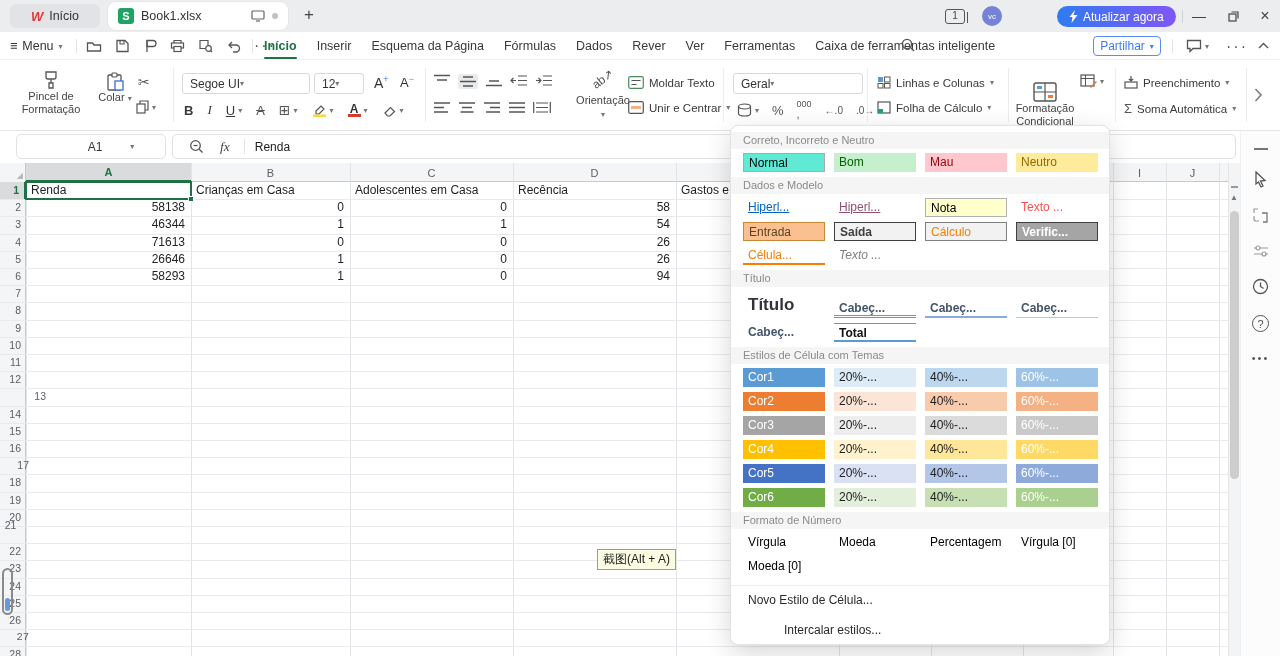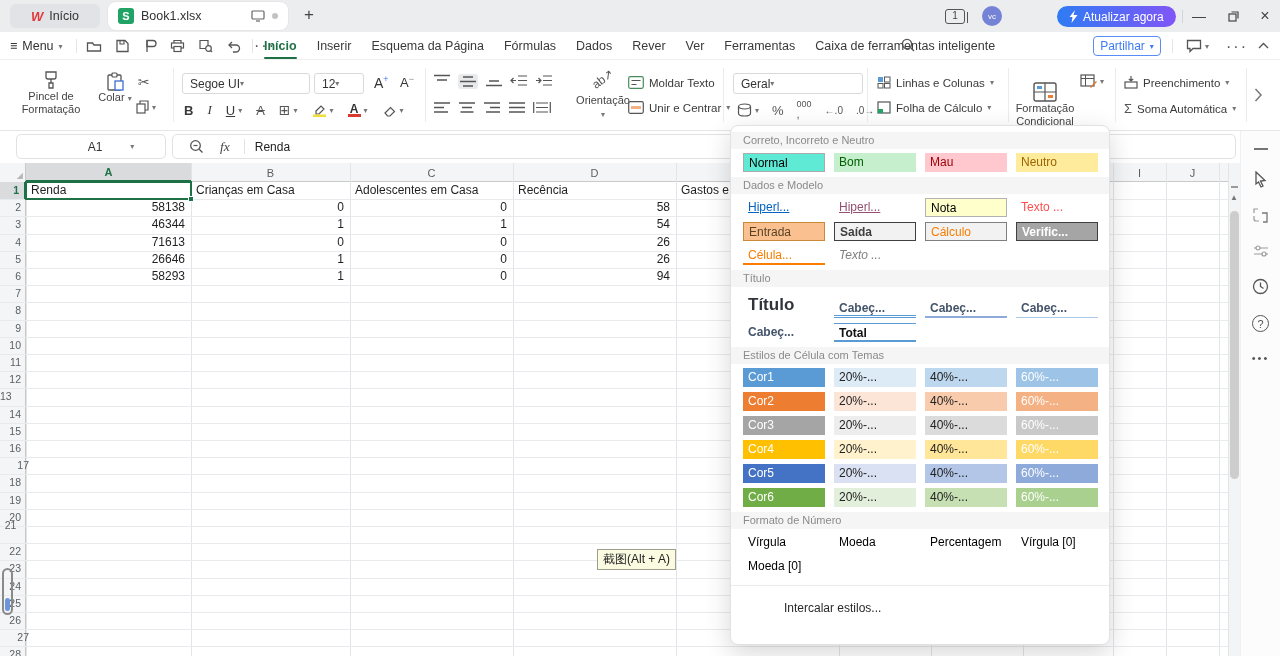--- a/index.html
+++ b/index.html
@@ -501,35 +501,35 @@
       <div style="left: 0px; top: 53.4px; width: 26px; height: 17.2px; position: absolute; font-size: 10.5px; text-align: right; padding-right: 5px; line-height: 17.2px; color: rgb(90, 94, 99);">3</div>
       <div style="left: 0px; top: 70.6px; width: 26px; height: 17.2px; position: absolute; font-size: 10.5px; text-align: right; padding-right: 5px; line-height: 17.2px; color: rgb(90, 94, 99);">4</div>
       <div style="left: 0px; top: 87.8px; width: 26px; height: 17.2px; position: absolute; font-size: 10.5px; text-align: right; padding-right: 5px; line-height: 17.2px; color: rgb(90, 94, 99);">5</div>
       <div style="left: 0px; top: 105px; width: 26px; height: 17.2px; position: absolute; font-size: 10.5px; text-align: right; padding-right: 5px; line-height: 17.2px; color: rgb(90, 94, 99);">6</div>
       <div style="left: 0px; top: 122.2px; width: 26px; height: 17.2px; position: absolute; font-size: 10.5px; text-align: right; padding-right: 5px; line-height: 17.2px; color: rgb(90, 94, 99);">7</div>
       <div style="left: 0px; top: 139.4px; width: 26px; height: 17.2px; position: absolute; font-size: 10.5px; text-align: right; padding-right: 5px; line-height: 17.2px; color: rgb(90, 94, 99);">8</div>
       <div style="left: 0px; top: 156.6px; width: 26px; height: 17.2px; position: absolute; font-size: 10.5px; text-align: right; padding-right: 5px; line-height: 17.2px; color: rgb(90, 94, 99);">9</div>
       <div style="left: 0px; top: 173.8px; width: 26px; height: 17.2px; position: absolute; font-size: 10.5px; text-align: right; padding-right: 5px; line-height: 17.2px; color: rgb(90, 94, 99);">10</div>
       <div style="left: 0px; top: 191px; width: 26px; height: 17.2px; position: absolute; font-size: 10.5px; text-align: right; padding-right: 5px; line-height: 17.2px; color: rgb(90, 94, 99);">11</div>
       <div style="left: 0px; top: 208.2px; width: 26px; height: 17.2px; position: absolute; font-size: 10.5px; text-align: right; padding-right: 5px; line-height: 17.2px; color: rgb(90, 94, 99);">12</div>
-      <div style="left: 0px; top: 225.4px; width: 46px; height: 17.2px; position: absolute; font-size: 10.5px; line-height: 17.2px; color: rgb(90, 94, 99);">13</div>
+      <div style="left: 0px; top: 225.4px; width: 46px; height: 17.2px; position: absolute; font-size: 10.5px; text-align: right; line-height: 17.2px; color: rgb(90, 94, 99);">13</div>
       <div style="left: 0px; top: 242.6px; width: 26px; height: 17.2px; position: absolute; font-size: 10.5px; text-align: right; padding-right: 5px; line-height: 17.2px; color: rgb(90, 94, 99);">14</div>
       <div style="left: 0px; top: 259.8px; width: 26px; height: 17.2px; position: absolute; font-size: 10.5px; text-align: right; padding-right: 5px; line-height: 17.2px; color: rgb(90, 94, 99);">15</div>
       <div style="left: 0px; top: 277px; width: 26px; height: 17.2px; position: absolute; font-size: 10.5px; text-align: right; padding-right: 5px; line-height: 17.2px; color: rgb(90, 94, 99);">16</div>
       <div style="left: 0px; top: 294.2px; width: 34px; height: 17.2px; position: absolute; font-size: 10.5px; text-align: right; padding-right: 5px; line-height: 17.2px; color: rgb(90, 94, 99);">17</div>
       <div style="left: 0px; top: 311.4px; width: 26px; height: 17.2px; position: absolute; font-size: 10.5px; text-align: right; padding-right: 5px; line-height: 17.2px; color: rgb(90, 94, 99);">18</div>
       <div style="left: 0px; top: 328.6px; width: 26px; height: 17.2px; position: absolute; font-size: 10.5px; text-align: right; padding-right: 5px; line-height: 17.2px; color: rgb(90, 94, 99);">19</div>
       <div style="left: 0px; top: 345.8px; width: 26px; height: 17.2px; position: absolute; font-size: 10.5px; text-align: right; padding-right: 5px; line-height: 17.2px; color: rgb(90, 94, 99);">20</div>
       <div style="left: 0px; top: 354px; width: 26px; height: 17.2px; position: absolute; font-size: 10.5px; text-align: center; padding-right: 5px; line-height: 17.2px; color: rgb(90, 94, 99);">21</div>
       <div style="left: 0px; top: 380.2px; width: 26px; height: 17.2px; position: absolute; font-size: 10.5px; text-align: right; padding-right: 5px; line-height: 17.2px; color: rgb(90, 94, 99);">22</div>
       <div style="left: 0px; top: 397.4px; width: 26px; height: 17.2px; position: absolute; font-size: 10.5px; text-align: right; padding-right: 5px; line-height: 17.2px; color: rgb(90, 94, 99);">23</div>
       <div style="left: 0px; top: 414.6px; width: 26px; height: 17.2px; position: absolute; font-size: 10.5px; text-align: right; padding-right: 5px; line-height: 17.2px; color: rgb(90, 94, 99);">24</div>
       <div style="left: 0px; top: 431.8px; width: 26px; height: 17.2px; position: absolute; font-size: 10.5px; text-align: right; padding-right: 5px; line-height: 17.2px; color: rgb(90, 94, 99);">25</div>
       <div style="left: 0px; top: 449px; width: 26px; height: 17.2px; position: absolute; font-size: 10.5px; text-align: right; padding-right: 5px; line-height: 17.2px; color: rgb(90, 94, 99);">26</div>
-      <div style="left: 0px; top: 466.2px; width: 48px; height: 17.2px; position: absolute; font-size: 10.5px; text-align: right; padding-right: 19px; line-height: 17.2px; color: rgb(90, 94, 99);">27</div>
+      <div style="left: 0px; top: 466.2px; width: 48px; height: 17.2px; position: absolute; font-size: 10.5px; text-align: right; padding-right: 19px; line-height: 17.2px; color: rgb(90, 94, 99); font-family: Liberation Mono, monospace;">27</div>
       <div style="left: 0px; top: 483.4px; width: 26px; height: 17.2px; position: absolute; font-size: 10.5px; text-align: right; padding-right: 5px; line-height: 17.2px; color: rgb(90, 94, 99);">28</div>
       <div style="left: 31px; top: 19px; width: 195px; height: 17.2px; position: absolute; font-size: 12px; color: rgb(31, 31, 31); line-height: 17.2px; white-space: nowrap; overflow: hidden;">Renda</div>
       <div style="left: 196px; top: 19px; width: 189px; height: 17.2px; position: absolute; font-size: 12px; color: rgb(31, 31, 31); line-height: 17.2px; white-space: nowrap; overflow: hidden;">Crianças em Casa</div>
       <div style="left: 355px; top: 19px; width: 193px; height: 17.2px; position: absolute; font-size: 12px; color: rgb(31, 31, 31); line-height: 17.2px; white-space: nowrap; overflow: hidden;">Adolescentes em Casa</div>
       <div style="left: 518px; top: 19px; width: 193px; height: 17.2px; position: absolute; font-size: 12px; color: rgb(31, 31, 31); line-height: 17.2px; white-space: nowrap; overflow: hidden;">Recência</div>
       <div style="left: 681px; top: 19px; width: 193px; height: 17.2px; position: absolute; font-size: 12px; color: rgb(31, 31, 31); line-height: 17.2px; white-space: nowrap; overflow: hidden;">Gastos e</div>
       <div style="left: 26px; top: 36.2px; width: 159px; height: 17.2px; position: absolute; font-size: 12px; color: rgb(31, 31, 31); line-height: 17.2px; text-align: right;">58138</div>
       <div style="left: 191px; top: 36.2px; width: 153px; height: 17.2px; position: absolute; font-size: 12px; color: rgb(31, 31, 31); line-height: 17.2px; text-align: right;">0</div>
       <div style="left: 350px; top: 36.2px; width: 157px; height: 17.2px; position: absolute; font-size: 12px; color: rgb(31, 31, 31); line-height: 17.2px; text-align: right;">0</div>
       <div style="left: 513px; top: 36.2px; width: 157px; height: 17.2px; position: absolute; font-size: 12px; color: rgb(31, 31, 31); line-height: 17.2px; text-align: right;">58</div>
@@ -673,18 +673,19 @@
       <div class="prow">
         <div class="pitem">Vírgula</div>
         <div class="pitem">Moeda</div>
         <div class="pitem">Percentagem</div>
         <div class="pitem">Vírgula [0]</div>
       </div>
       <div class="prow">
         <div class="pitem">Moeda [0]</div>
       </div>
       <div class="pdivider"></div>
+      <div class=" pfoot" style="margin-top: 7px;">Novo Estilo de Célula...</div>
       <div class=" pfoot" style="margin-top: 15px; margin-left: 48px;">Intercalar estilos...</div>
     </div>
 
   <div class="tooltip">截图(Alt + A)</div>
 
 </div>
 
 </body></html>

